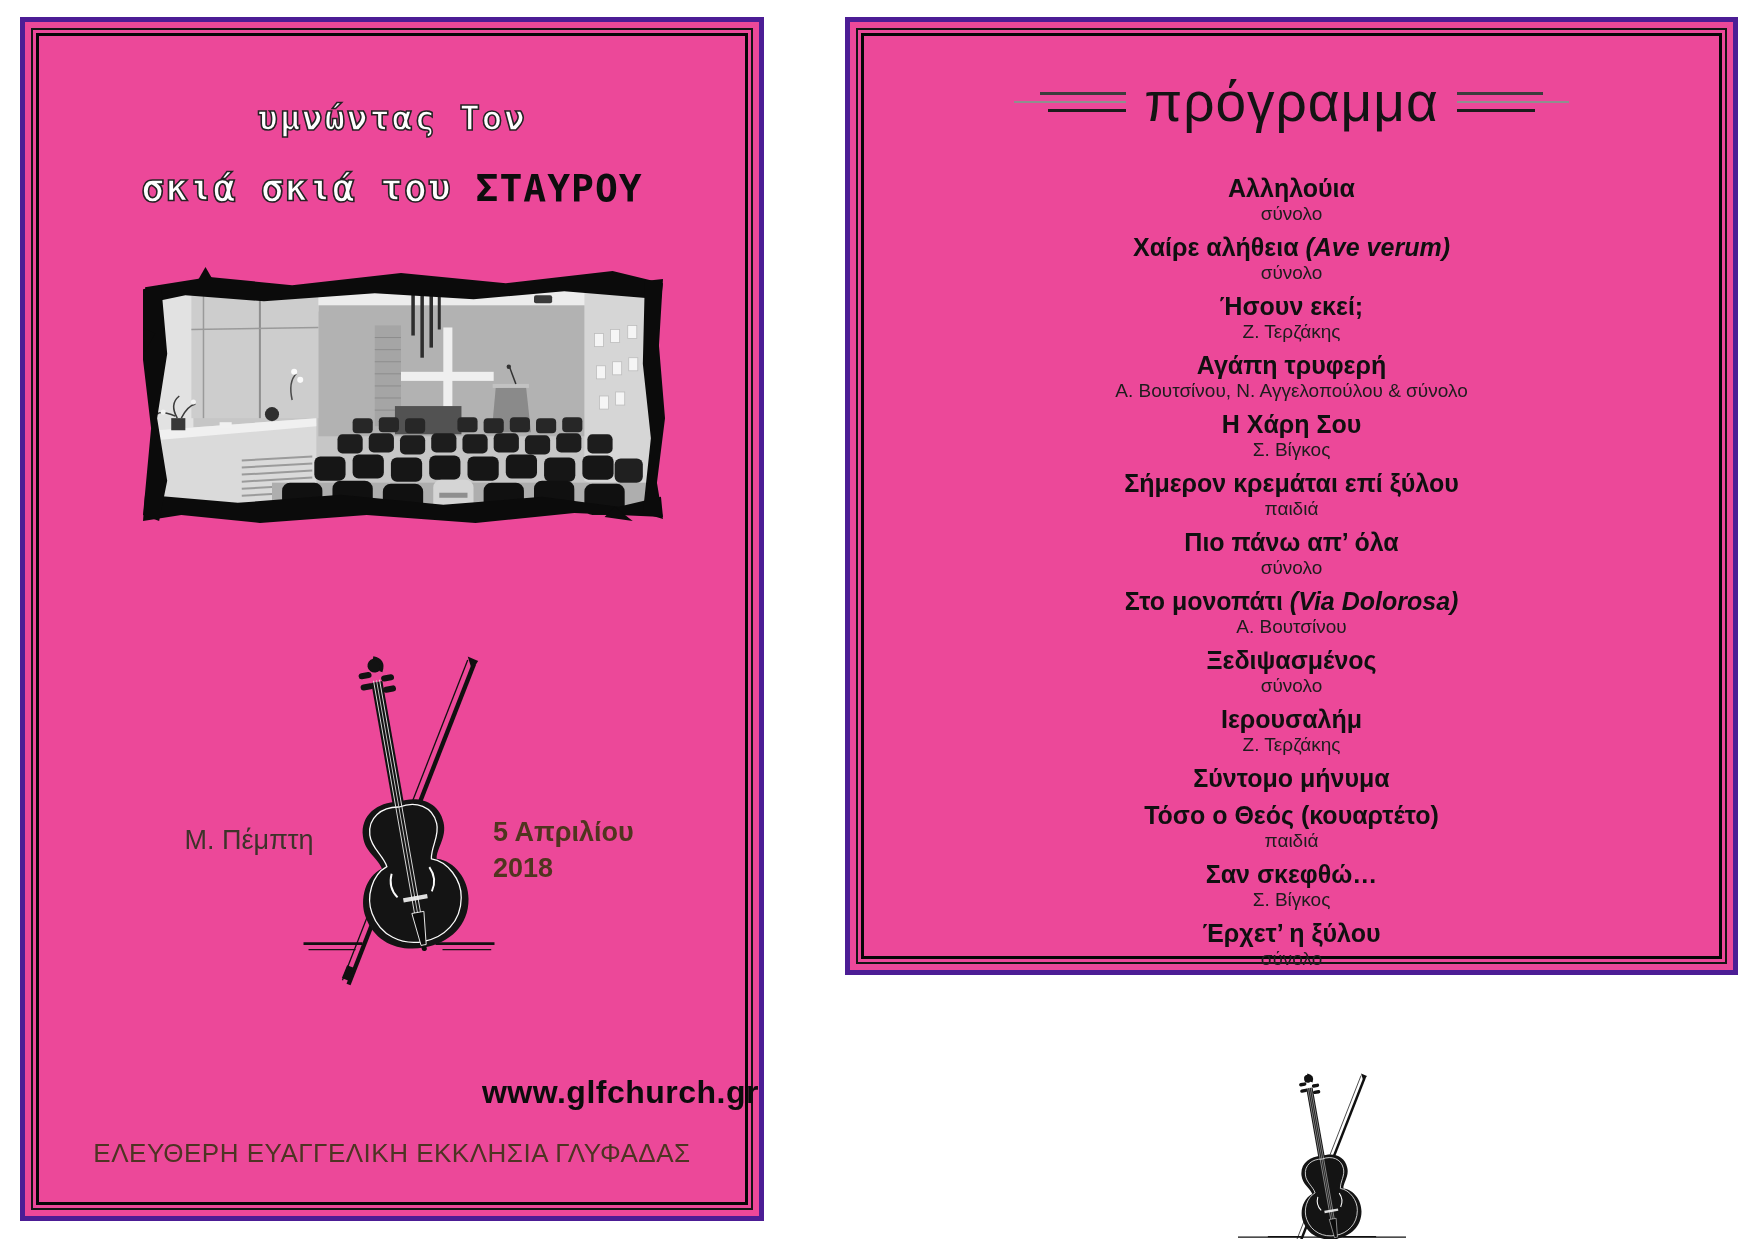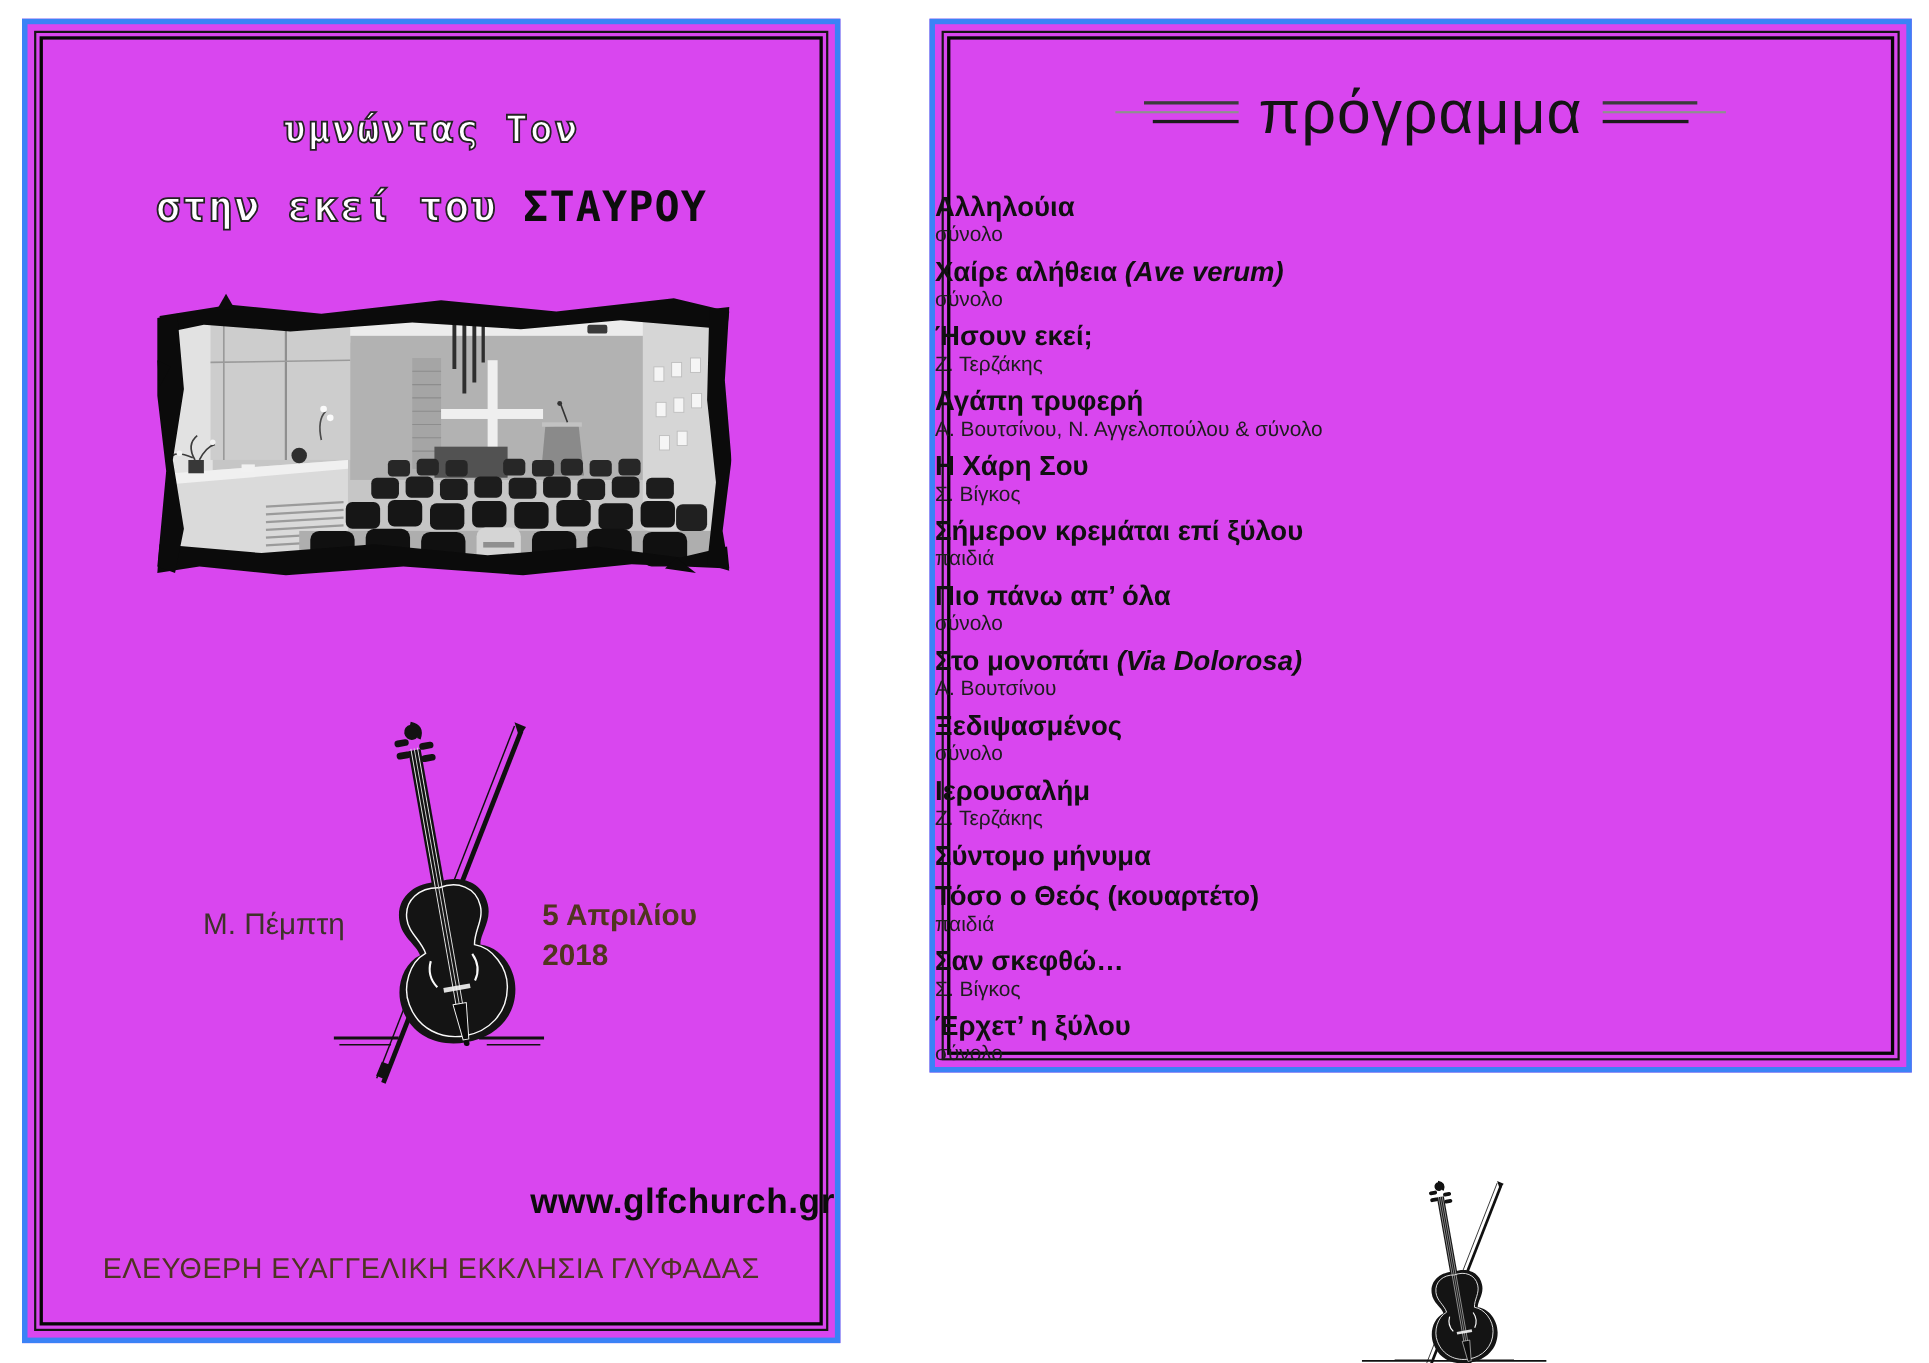--- a/index.html
+++ b/index.html
@@ -2,21 +2,21 @@
 <html><head>
 <meta charset="utf-8">
 <style>
   html,body{margin:0;padding:0;}
   body{
     width:1754px;height:1239px;position:relative;background:#ffffff;
     font-family:"Liberation Sans", sans-serif;overflow:hidden;
     -webkit-font-smoothing:antialiased;
   }
   
-  .page{position:absolute;border:5px solid #3b82f6;background:#d946ef;box-sizing:border-box;}
+  .page{position:absolute;border:5px solid #4c1d95;background:#ec4899;box-sizing:border-box;}
   .page-left{left:20px;top:17px;width:744px;height:1204px;}
   .page-right{left:845px;top:17px;width:893px;height:958px;}
   .frame-a{position:absolute;inset:6px;border:2px solid #151515;pointer-events:none;}
   .frame-b{position:absolute;inset:11px;border:3px solid #060606;pointer-events:none;}
 
   
   .lp-title1,.lp-title2{
     position:absolute;left:0;right:0;text-align:center;
     font-family:"DejaVu Sans Mono","Liberation Mono",monospace;
     white-space:nowrap;
@@ -44,21 +44,21 @@
   .prog-header{position:absolute;top:48px;left:0;right:0;
     display:flex;align-items:center;justify-content:center;gap:18px;}
   .prog-title{font-size:55px;color:#141414;letter-spacing:1px;}
   .deco{display:flex;flex-direction:column;gap:6px;width:112px;}
   .deco-left{align-items:flex-end;}
   .deco-right{align-items:flex-start;}
   .deco .l1{width:86px;height:3px;background:#3c3c3c;}
   .deco .l2{width:112px;height:2px;background:#8f8f8f;}
   .deco .l3{width:78px;height:3px;background:#1c1c1c;}
 
-  .program-list{position:absolute;left:0;right:0;top:152px;text-align:left;}
+  .program-list{position:absolute;left:0;right:0;top:152px;text-align:center;}
   .song-item{margin:0 0 8px 0;}
   .song-title{font-size:25px;line-height:29px;font-weight:bold;color:#101010;}
   .song-title .t-italic{font-style:italic;}
   .song-performer{font-size:19px;line-height:22px;color:#1d1d1d;}
   .song-performer:empty{display:none;}
 
   .violin-small{position:absolute;left:388px;top:1042px;width:168px;height:142px;}
 
   svg{display:block;}
 </style>
@@ -100,21 +100,21 @@
       </g>
     </symbol>
   </defs>
 </svg>
 
 <div class="page page-left">
   <div class="frame-a"></div>
   <div class="frame-b"></div>
 
   <div class="lp-title1 outline">υμνώντας Τον</div>
-  <div class="lp-title2"><span class="outline">στην εκεί του </span><span class="solid-em">ΣΤΑΥΡΟΥ</span></div>
+  <div class="lp-title2"><span class="outline">σκιά σκιά του </span><span class="solid-em">ΣΤΑΥΡΟΥ</span></div>
 
   <div class="photo-wrap">
     <svg viewBox="0 0 520 258" width="524" height="262" xmlns="http://www.w3.org/2000/svg">
 
       <rect x="14" y="22" width="492" height="216" fill="#c6c6c6"></rect>
       <polygon points="14,22 506,18 506,38 180,44 14,52" fill="#ececec"></polygon>
       <rect x="14" y="26" width="38" height="210" fill="#e2e2e2"></rect>
       <rect x="176" y="38" width="268" height="130" fill="#b2b2b2"></rect>
       <polygon points="440,20 506,16 506,238 440,212" fill="#d6d6d6"></polygon>
 

